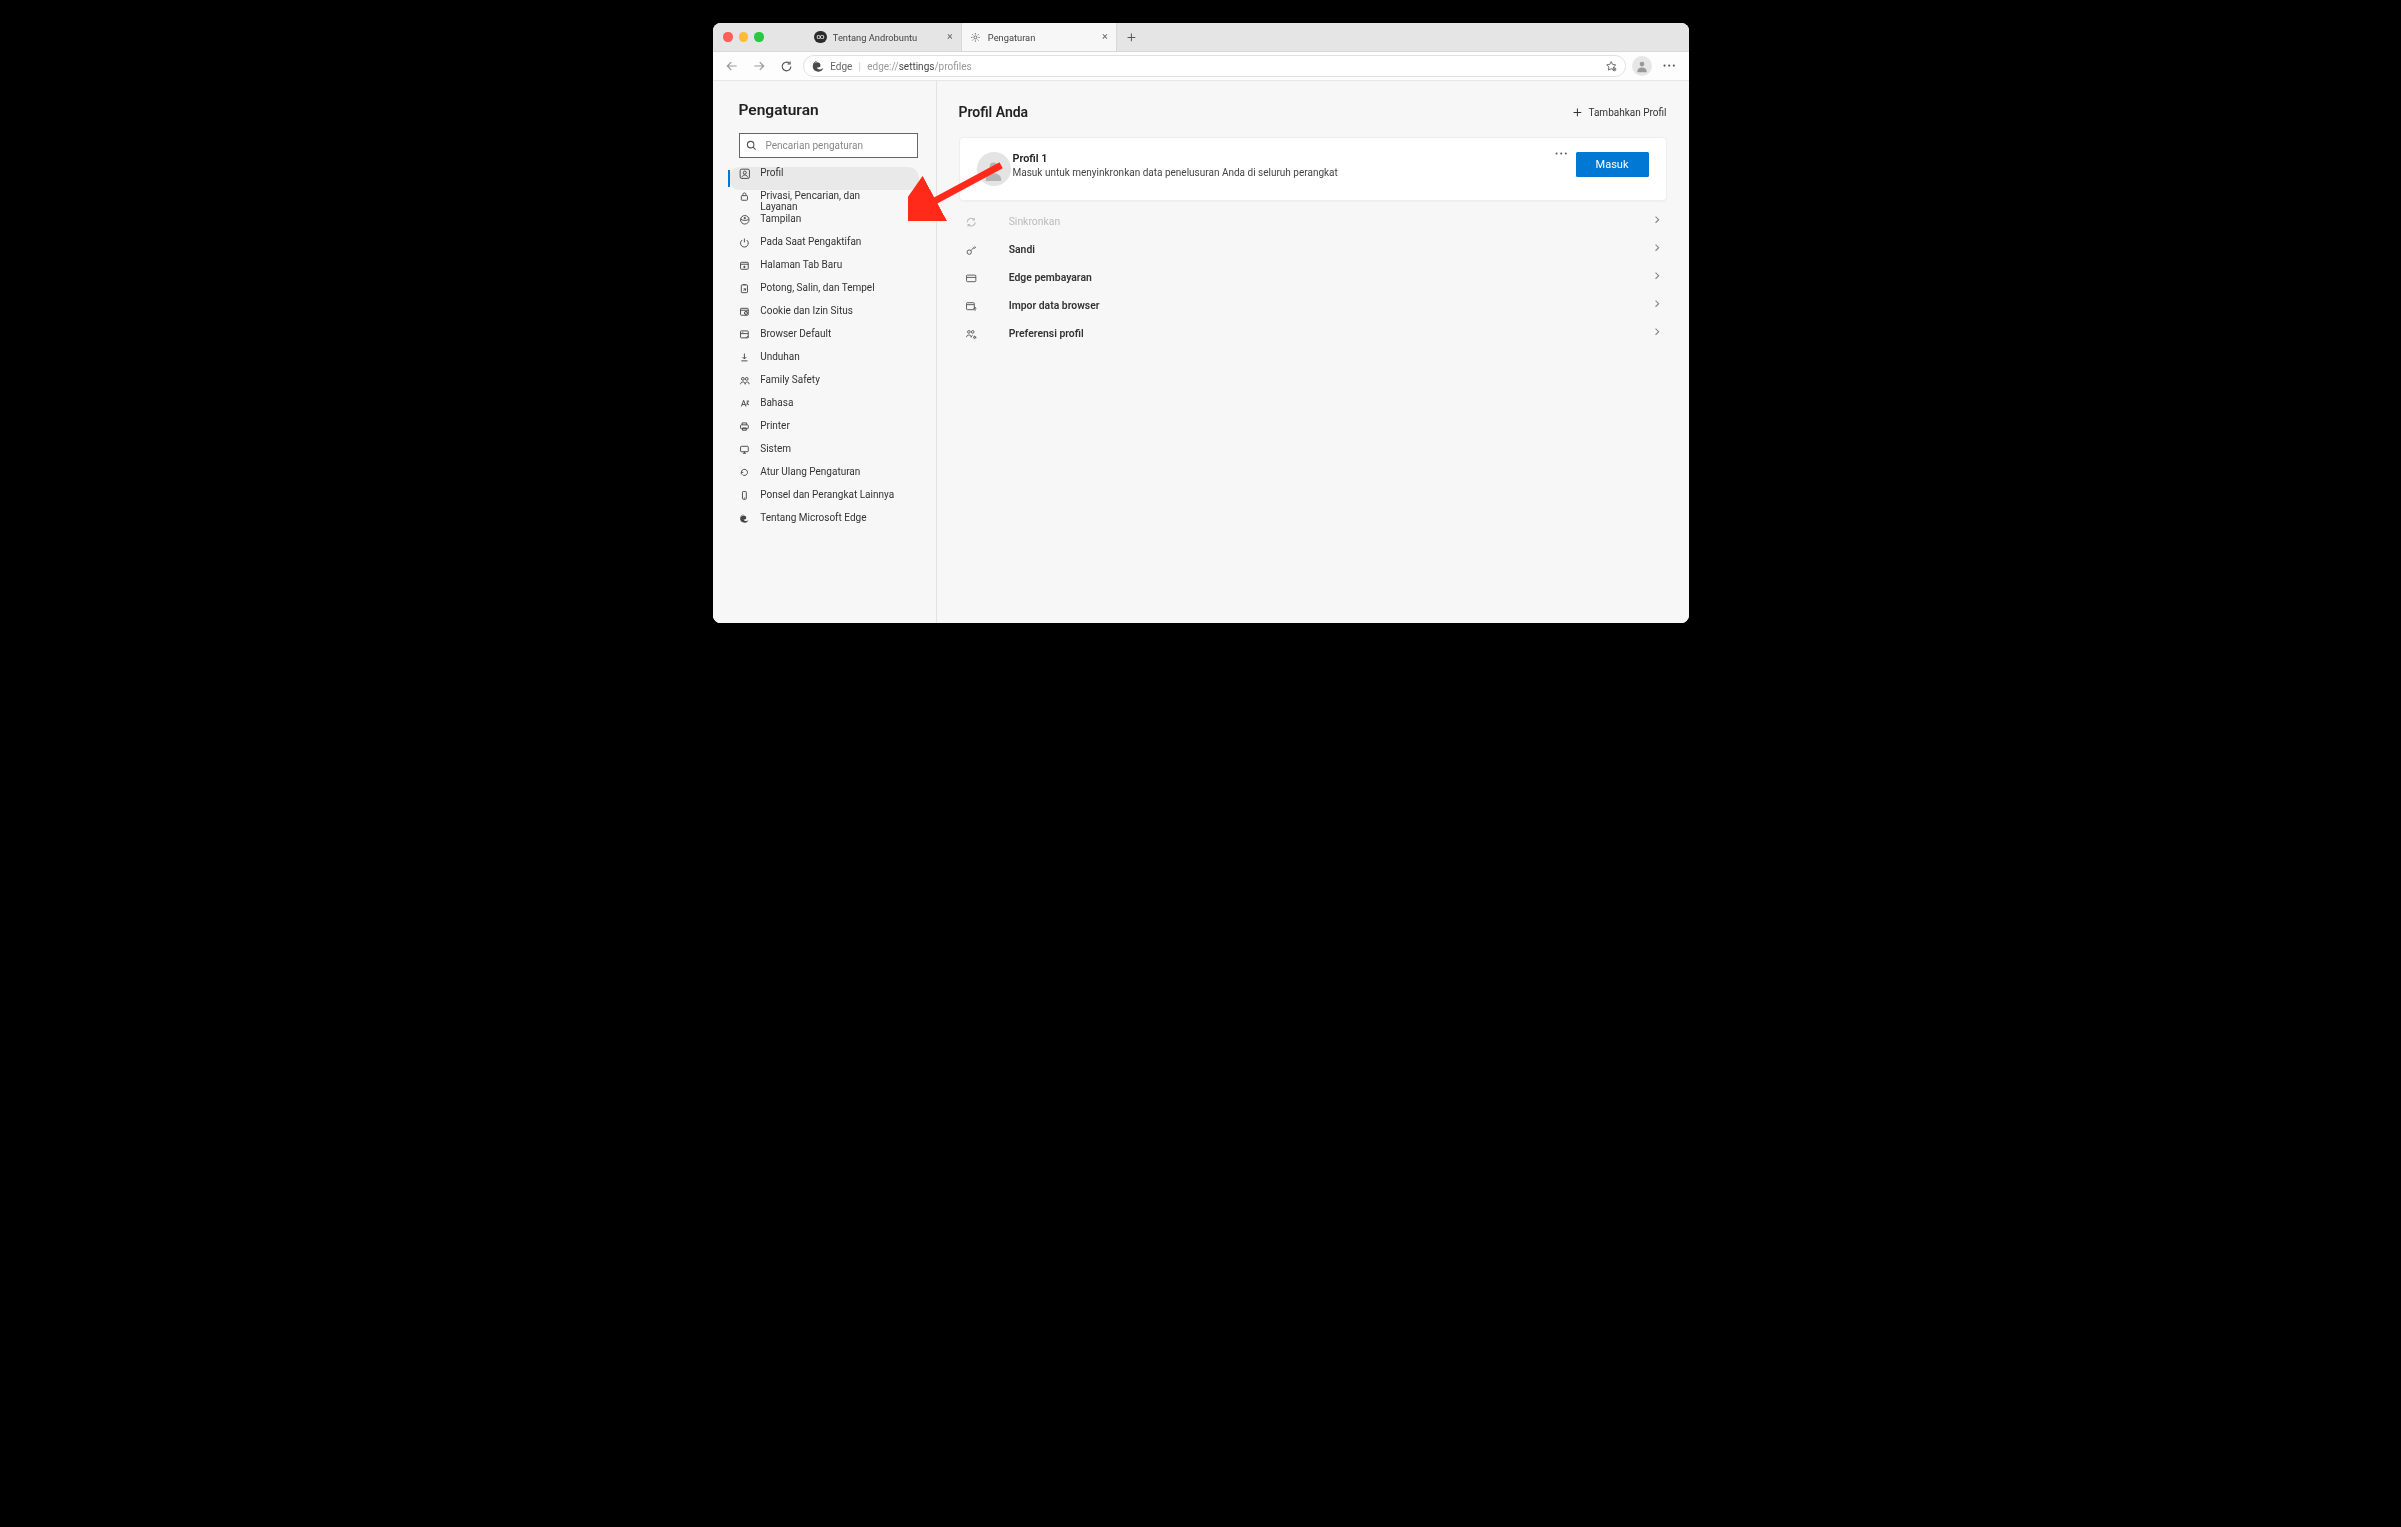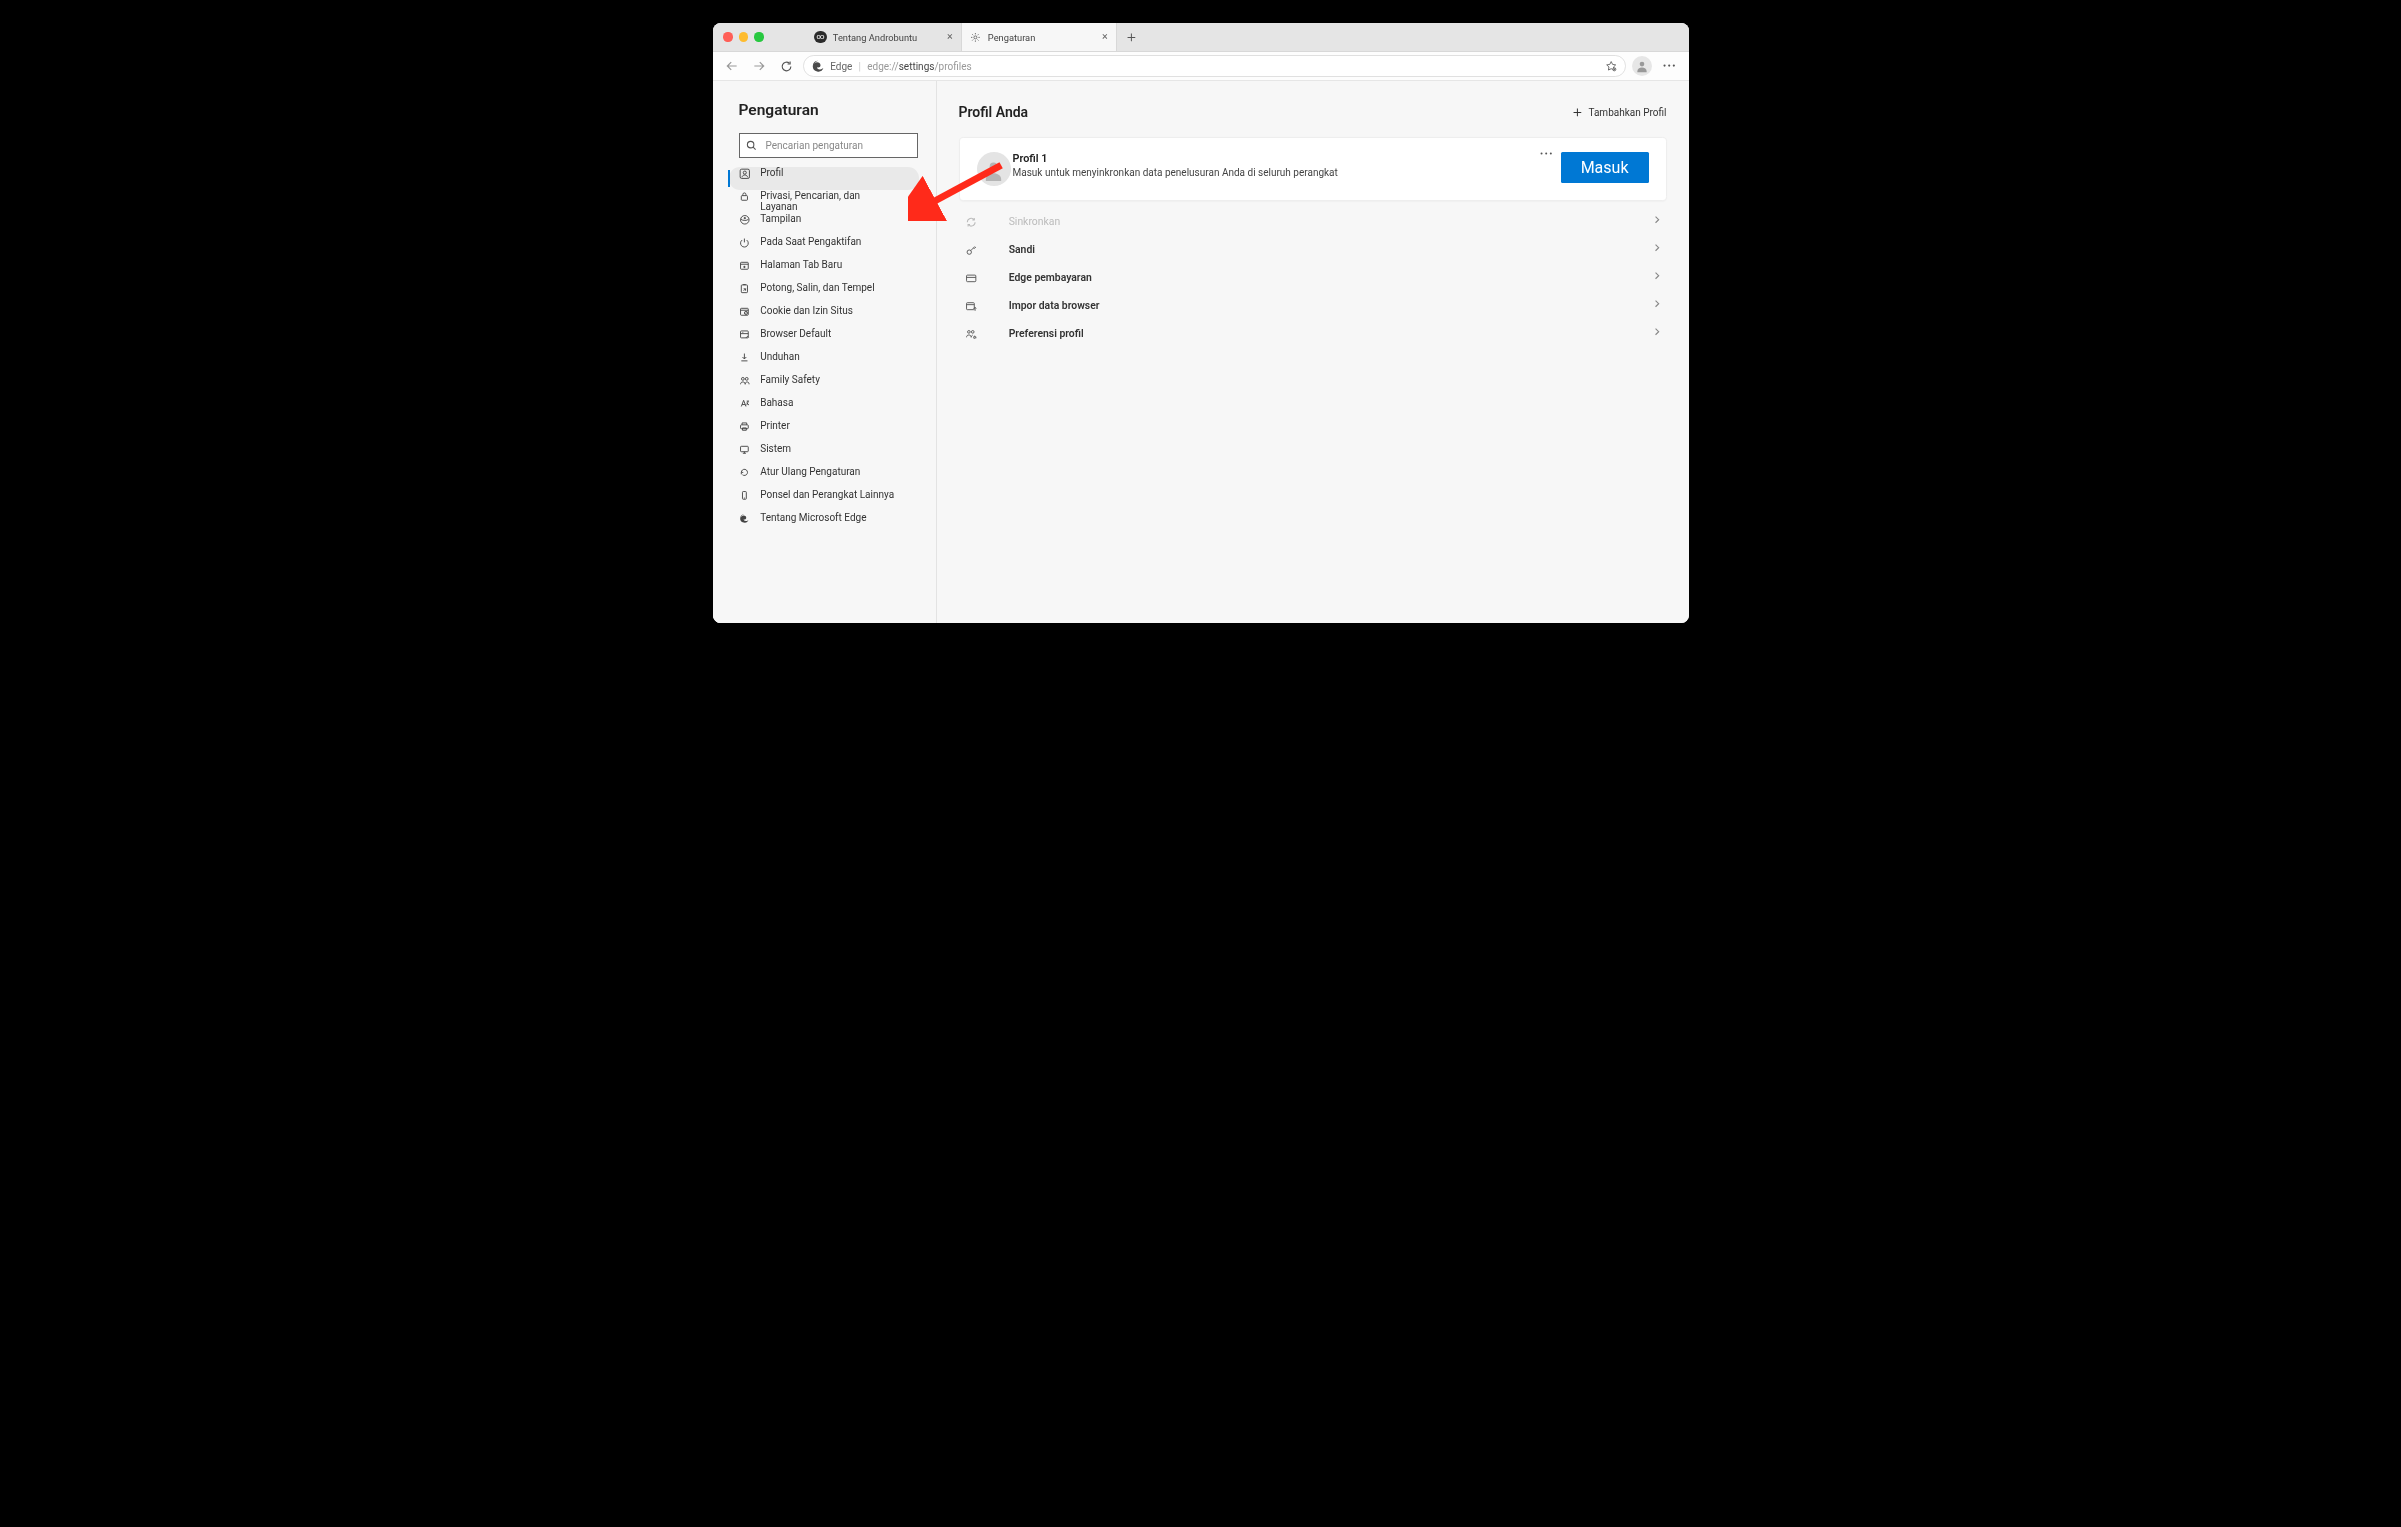--- a/index.html
+++ b/index.html
@@ -45,21 +45,21 @@
     .main{flex:1;padding:23px 22px;overflow:auto}
     .main-header{display:flex;align-items:center;justify-content:space-between;margin-bottom:17px}
     .main-title{font-size:14px;font-weight:600;color:#222}
     .addprofile{display:flex;align-items:center;gap:6.2px;font-size:10px;color:#333;cursor:pointer}
     .card{background:#fff;border:0.8px solid #eee;border-radius:4.6px;padding:14px 17px;display:flex;align-items:flex-start;gap:2px;margin-bottom:14px;box-shadow:0 0.8px 1.5px rgba(0,0,0,.03)}
     .avatar-lg{width:34px;height:34px;border-radius:50%;background:#e4e4e4;display:flex;align-items:center;justify-content:center}
     .profile-text{flex:1}
     .profile-name{font-weight:600;font-size:10.8px;color:#222;margin-bottom:1.5px}
     .profile-sub{font-size:10px;color:#444}
     .ellipsis{color:#555;padding:0 6.2px;cursor:pointer}
-    .signin{background:#0078d4;color:#fff;border:none;padding:6.2px 20px;font-size:16px;border-radius:1.5px;cursor:pointer}
+    .signin{background:#0078d4;color:#fff;border:none;padding:6.2px 20px;font-size:11px;border-radius:1.5px;cursor:pointer}
     .itemlist{padding:0 6.2px}
     .item{display:flex;align-items:flex-start;height:28px;gap:30px;cursor:pointer}
     .item .ico{width:14px;height:14px;display:flex;align-items:center;justify-content:center;color:#555}
     .item .label{flex:1;font-size:10.4px;font-weight:600;color:#333}
     .item.disabled .label{color:#bbb;font-weight:400}
     .item.disabled .ico{color:#bbb}
     .item .chev{color:#888}
     .arrow-annotation{position:absolute;pointer-events:none}
     svg{display:block}
   </style>

